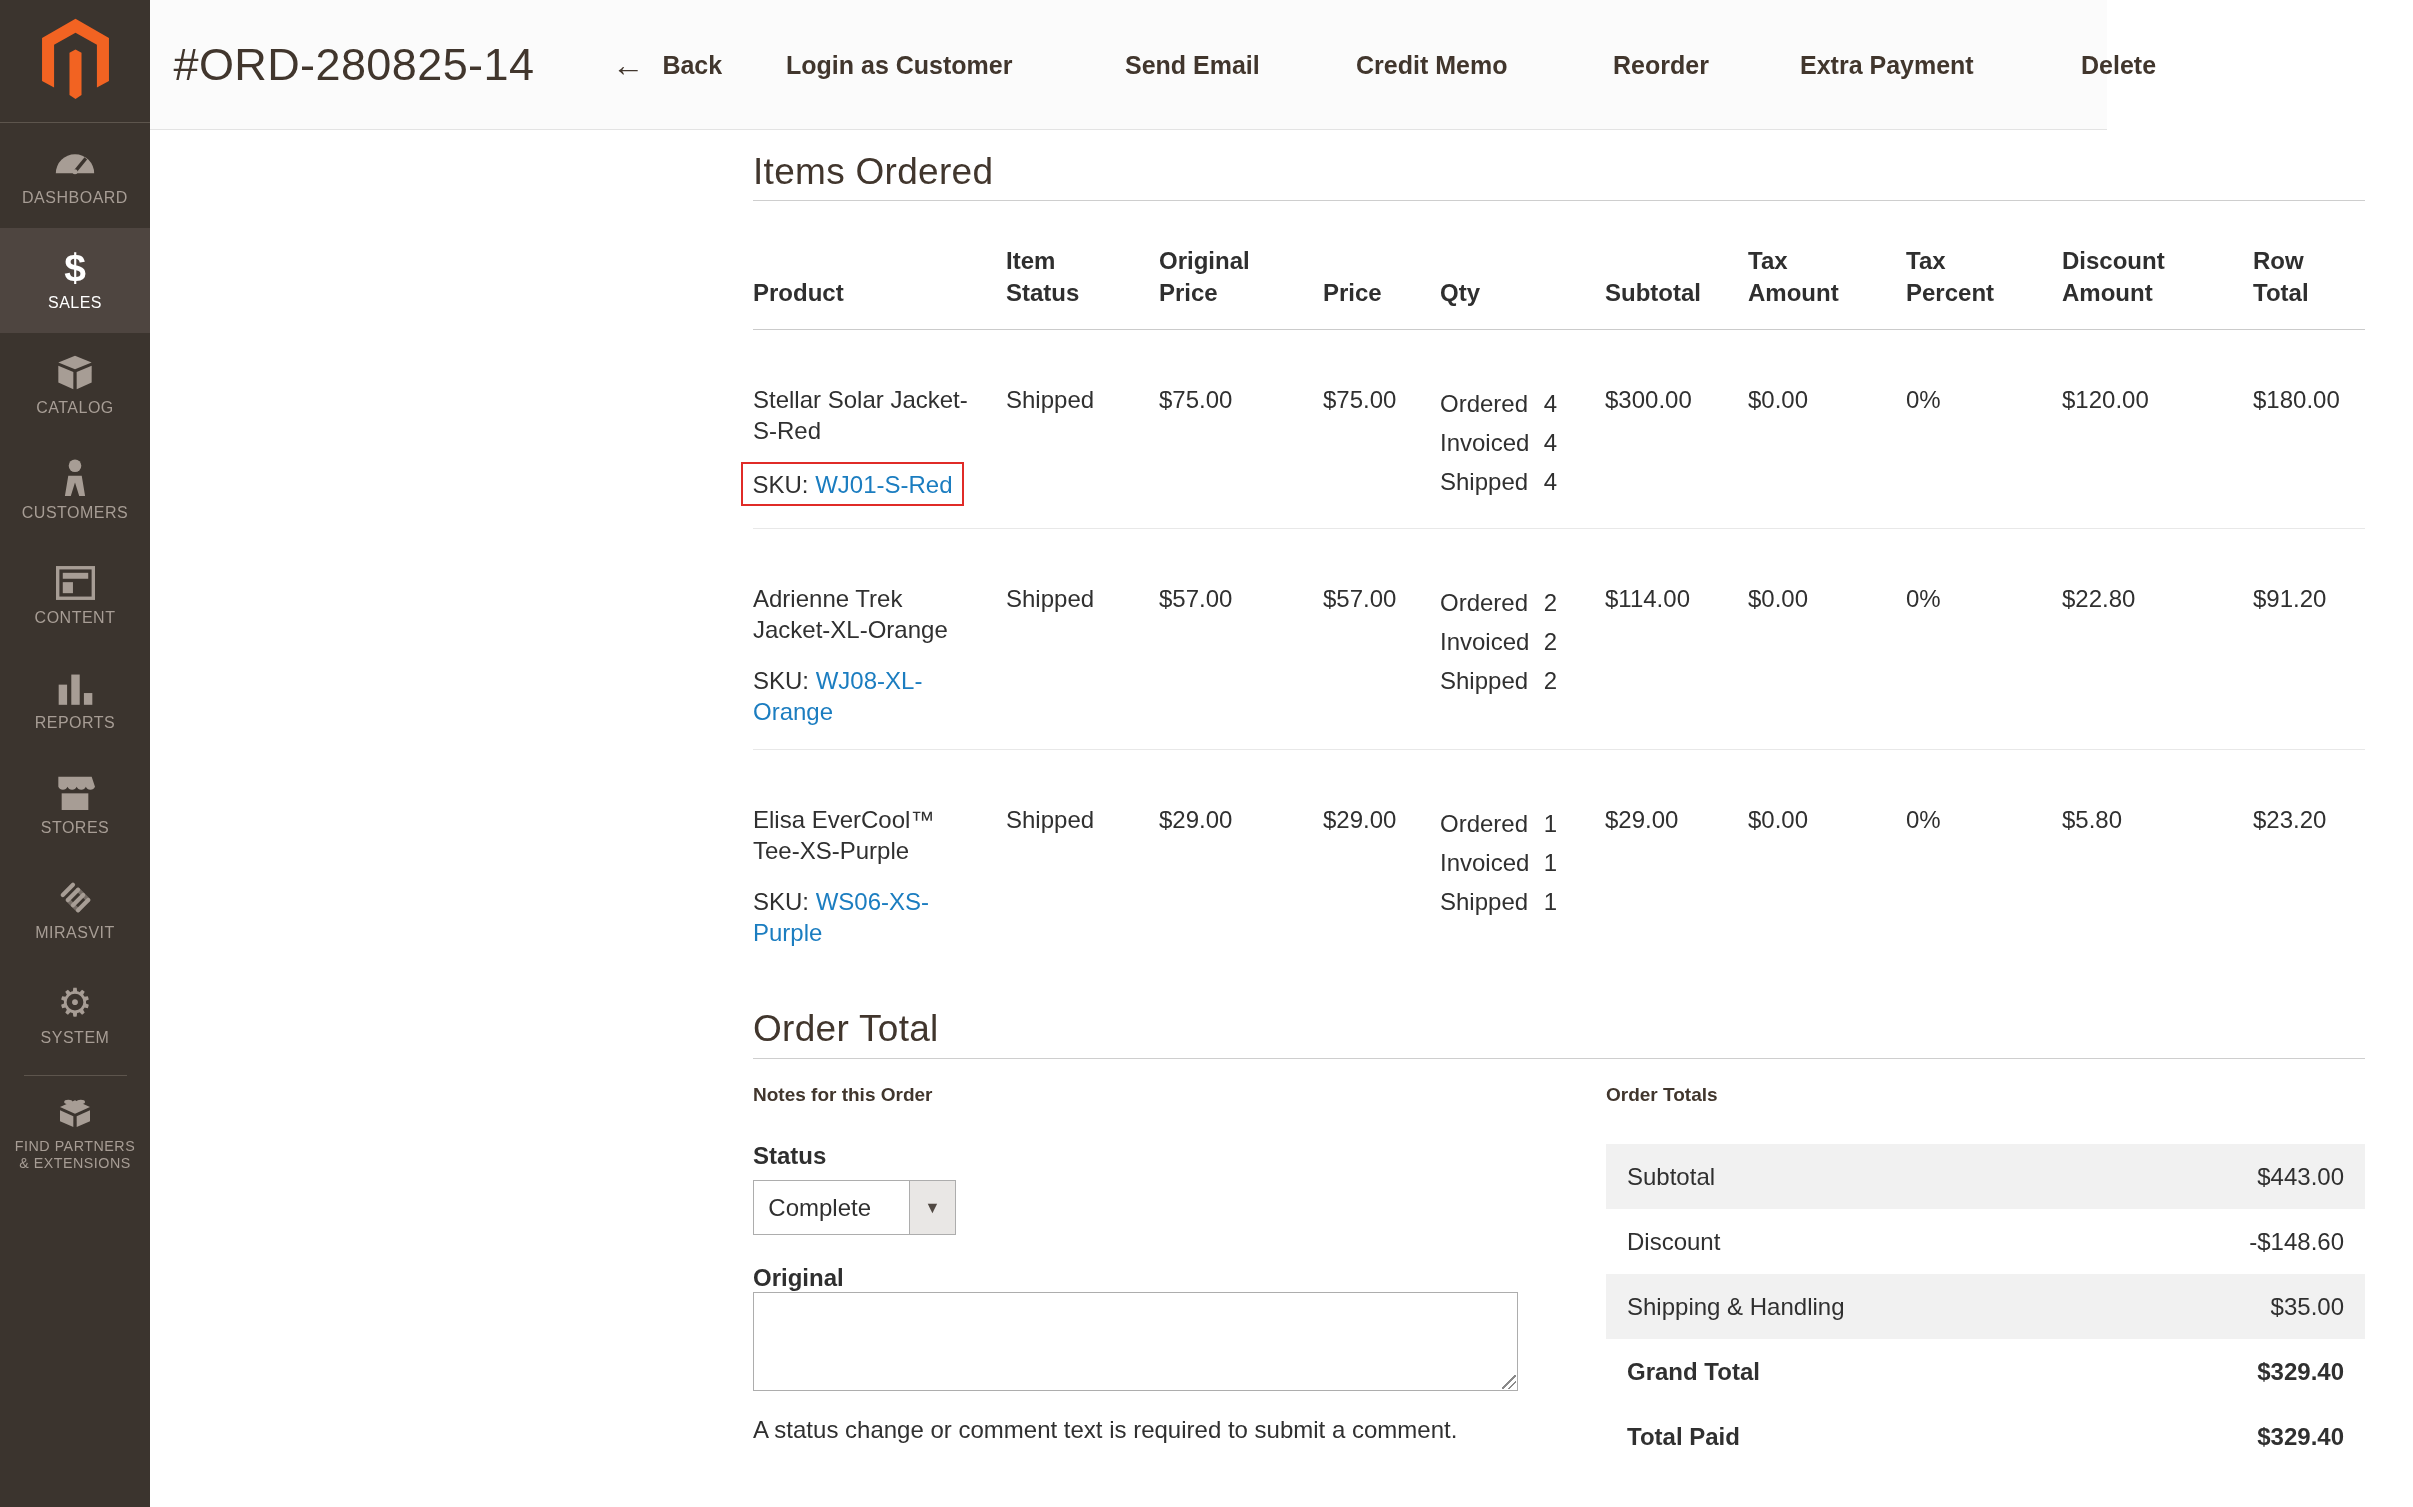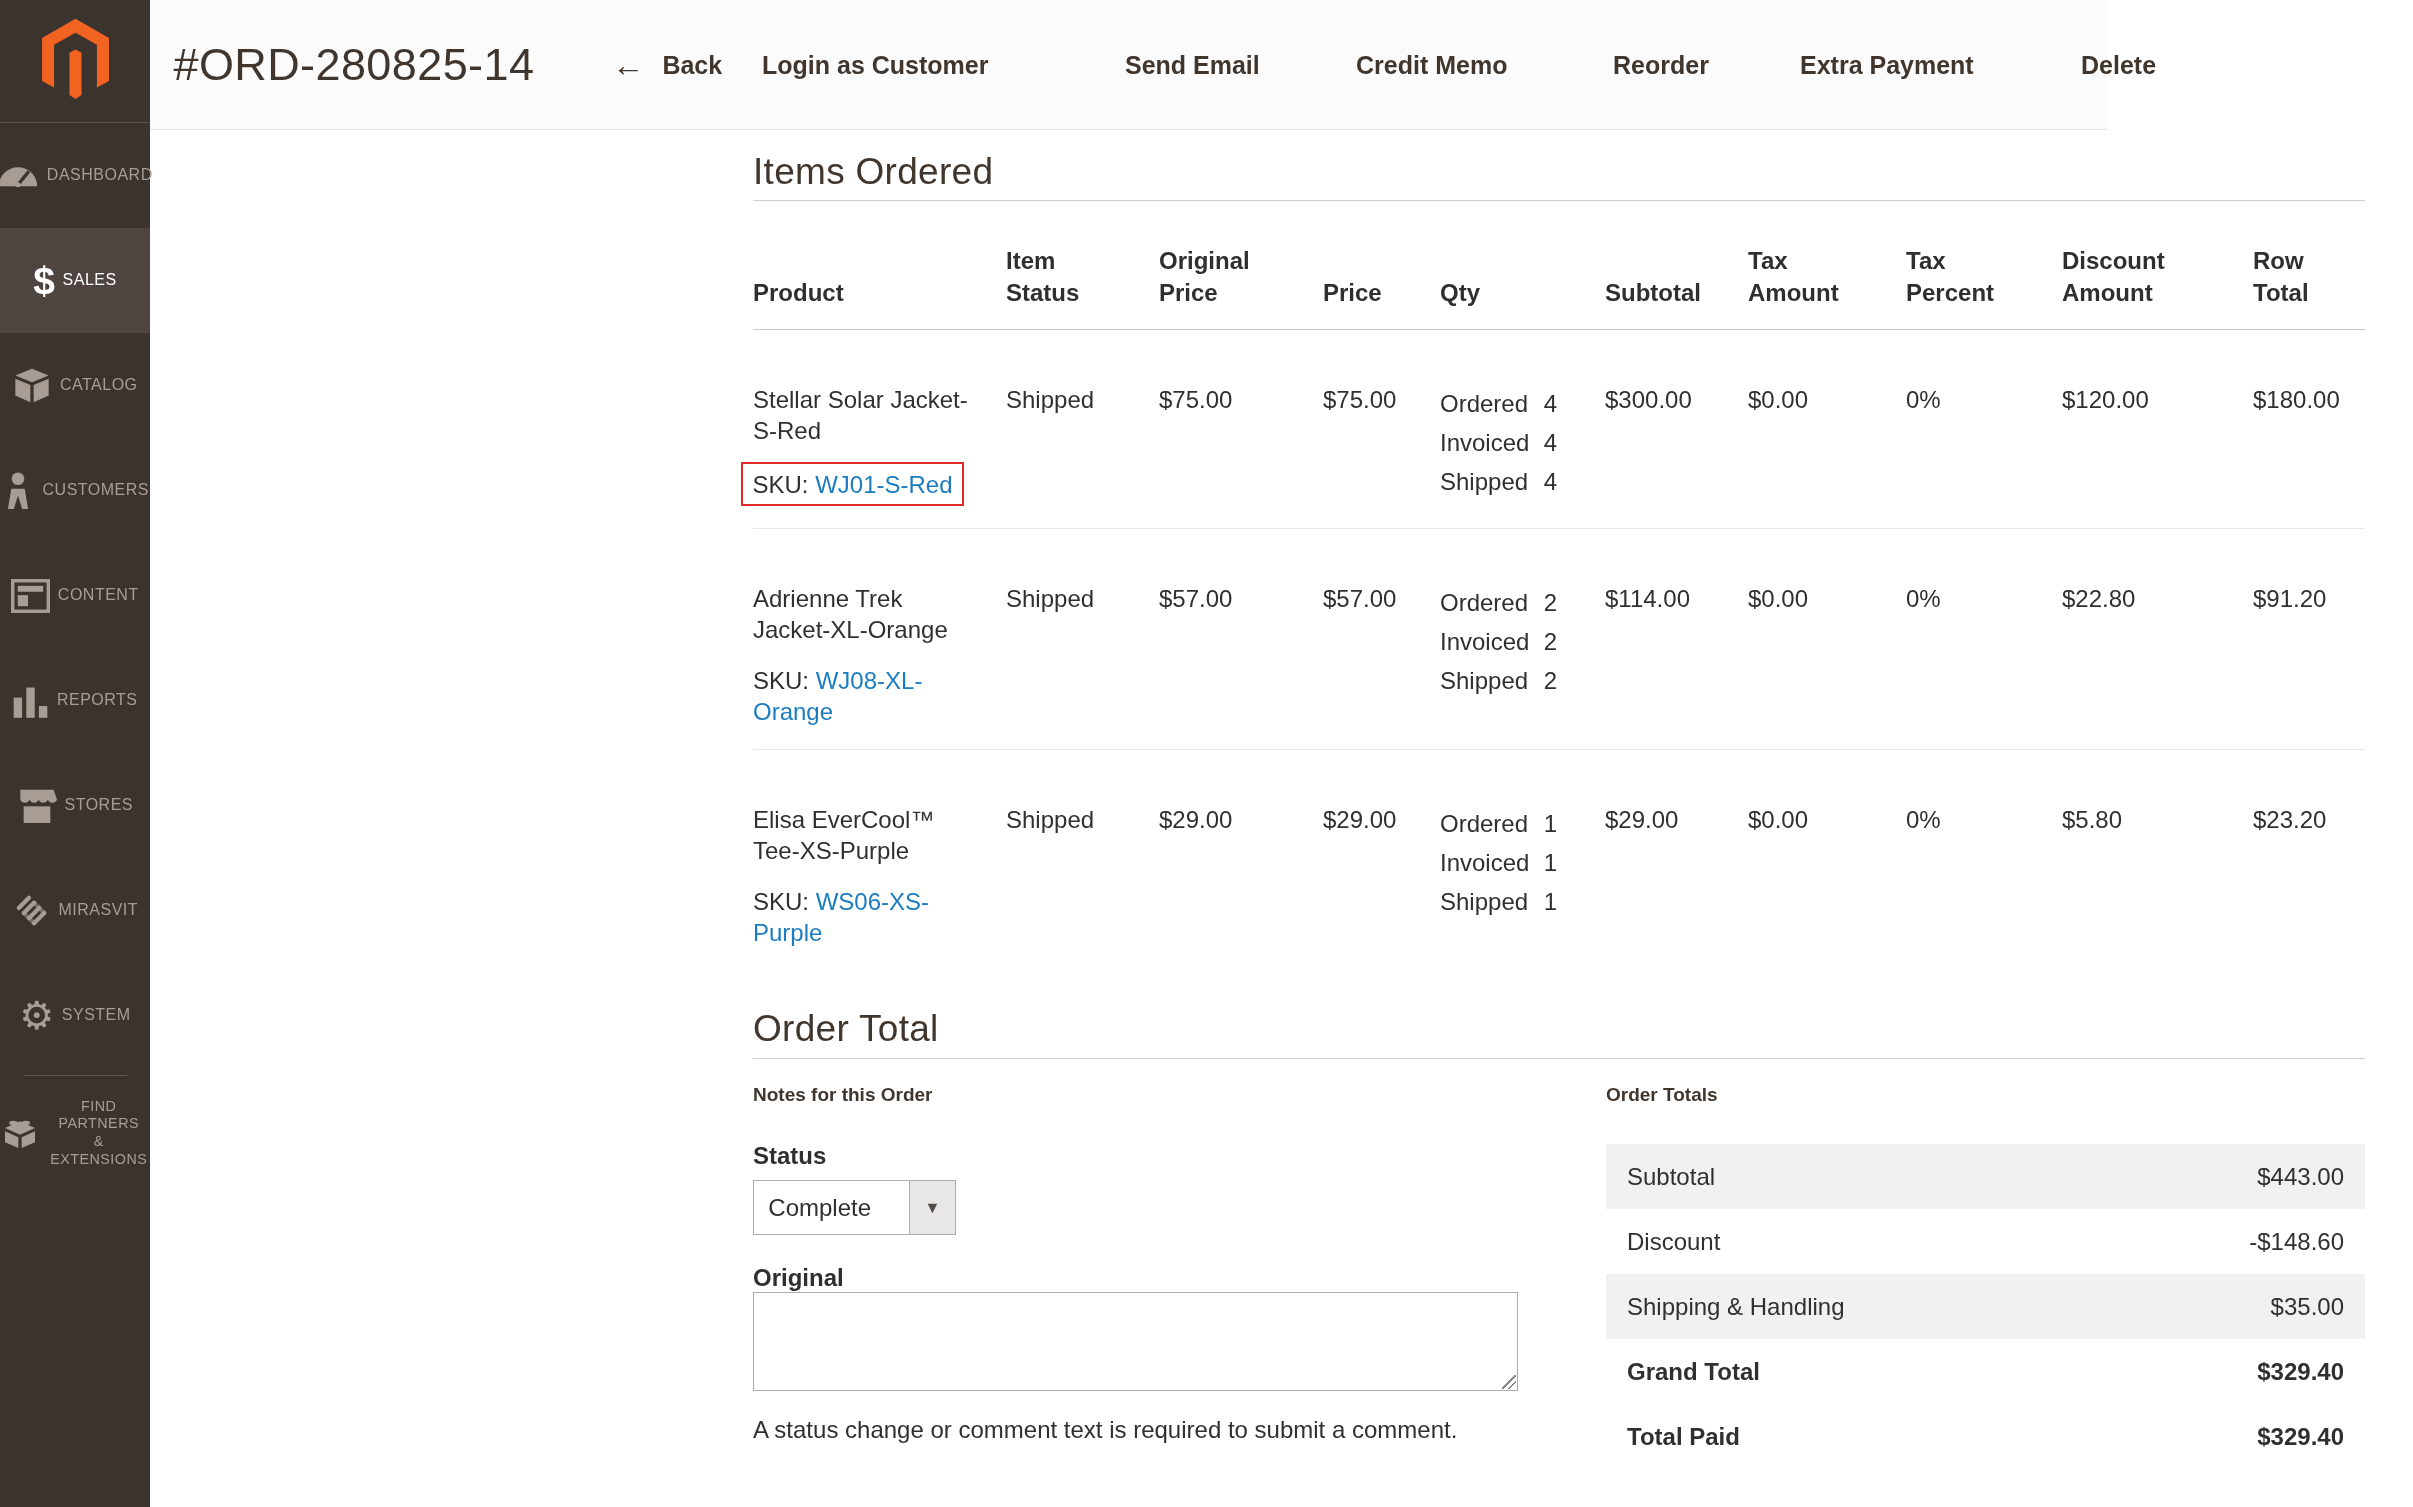--- a/index.html
+++ b/index.html
@@ -3,21 +3,21 @@
 <meta charset="utf-8">
 <style>
   * { margin:0; padding:0; box-sizing:border-box; }
   html,body { width:2413px; height:1508px; overflow:hidden; background:#fff;
     font-family:"Liberation Sans", sans-serif; color:#303030; }
   .root { position:relative; width:2413px; height:1508px; }
 
   
   .sidebar { position:absolute; left:0; top:0; width:150px; height:1508px; background:#3b342e; z-index:5; }
   .logo-wrap { height:123px; display:flex; align-items:center; justify-content:center; border-bottom:0.8px solid #5d554d; cursor:pointer; }
-  .menu-item { height:105px; display:flex; flex-direction:row; align-items:center; justify-content:center; gap:7.5px; cursor:pointer; }
+  .menu-item { height:105px; display:flex; flex-direction:column; align-items:center; justify-content:center; gap:7.5px; cursor:pointer; }
   .menu-item .mi-label { font-size:16px; letter-spacing:0.5px; color:#a79d95; text-align:center; line-height:18.4px; }
   .menu-item .mi-icon { height:37px; display:flex; align-items:center; justify-content:center; color:#a79d95; }
   .menu-item.active { background:#4e4540; }
   .menu-item.active .mi-label { color:#ffffff; }
   .menu-item.active .mi-icon { color:#ffffff; }
   .mi-icon svg { display:block; }
   .dollar-glyph { font-size:39px; font-weight:bold; line-height:34px; }
   .gear-glyph { font-size:39px; line-height:37px; }
   .menu-divider { height:0.8px; background:#5d554d; margin:6.7px 23.5px 5px 23.5px; }
   .menu-item.partners .mi-label { font-size:14.3px; line-height:17.6px; }
@@ -209,21 +209,21 @@
 &amp; EXTENSIONS</span>
     </div>
   </div>
 
   <div class="page-header">
     <div class="page-title">#ORD-280825-14</div>
     <div class="hdr-btn back-group" style="left:462px">
       <span class="back-arrow">←</span>
       <span>Back</span>
     </div>
-    <div class="hdr-btn" style="left:612px">Login as Customer</div>
+    <div class="hdr-btn" style="left:636px">Login as Customer</div>
     <div class="hdr-btn" style="left:975px">Send Email</div>
     <div class="hdr-btn" style="left:1206px">Credit Memo</div>
     <div class="hdr-btn" style="left:1463px">Reorder</div>
     <div class="hdr-btn" style="left:1650px">Extra Payment</div>
     <div class="hdr-btn" style="left:1931px">Delete</div>
   </div>
 
   <div class="content">
 
     <div class="items-section">

